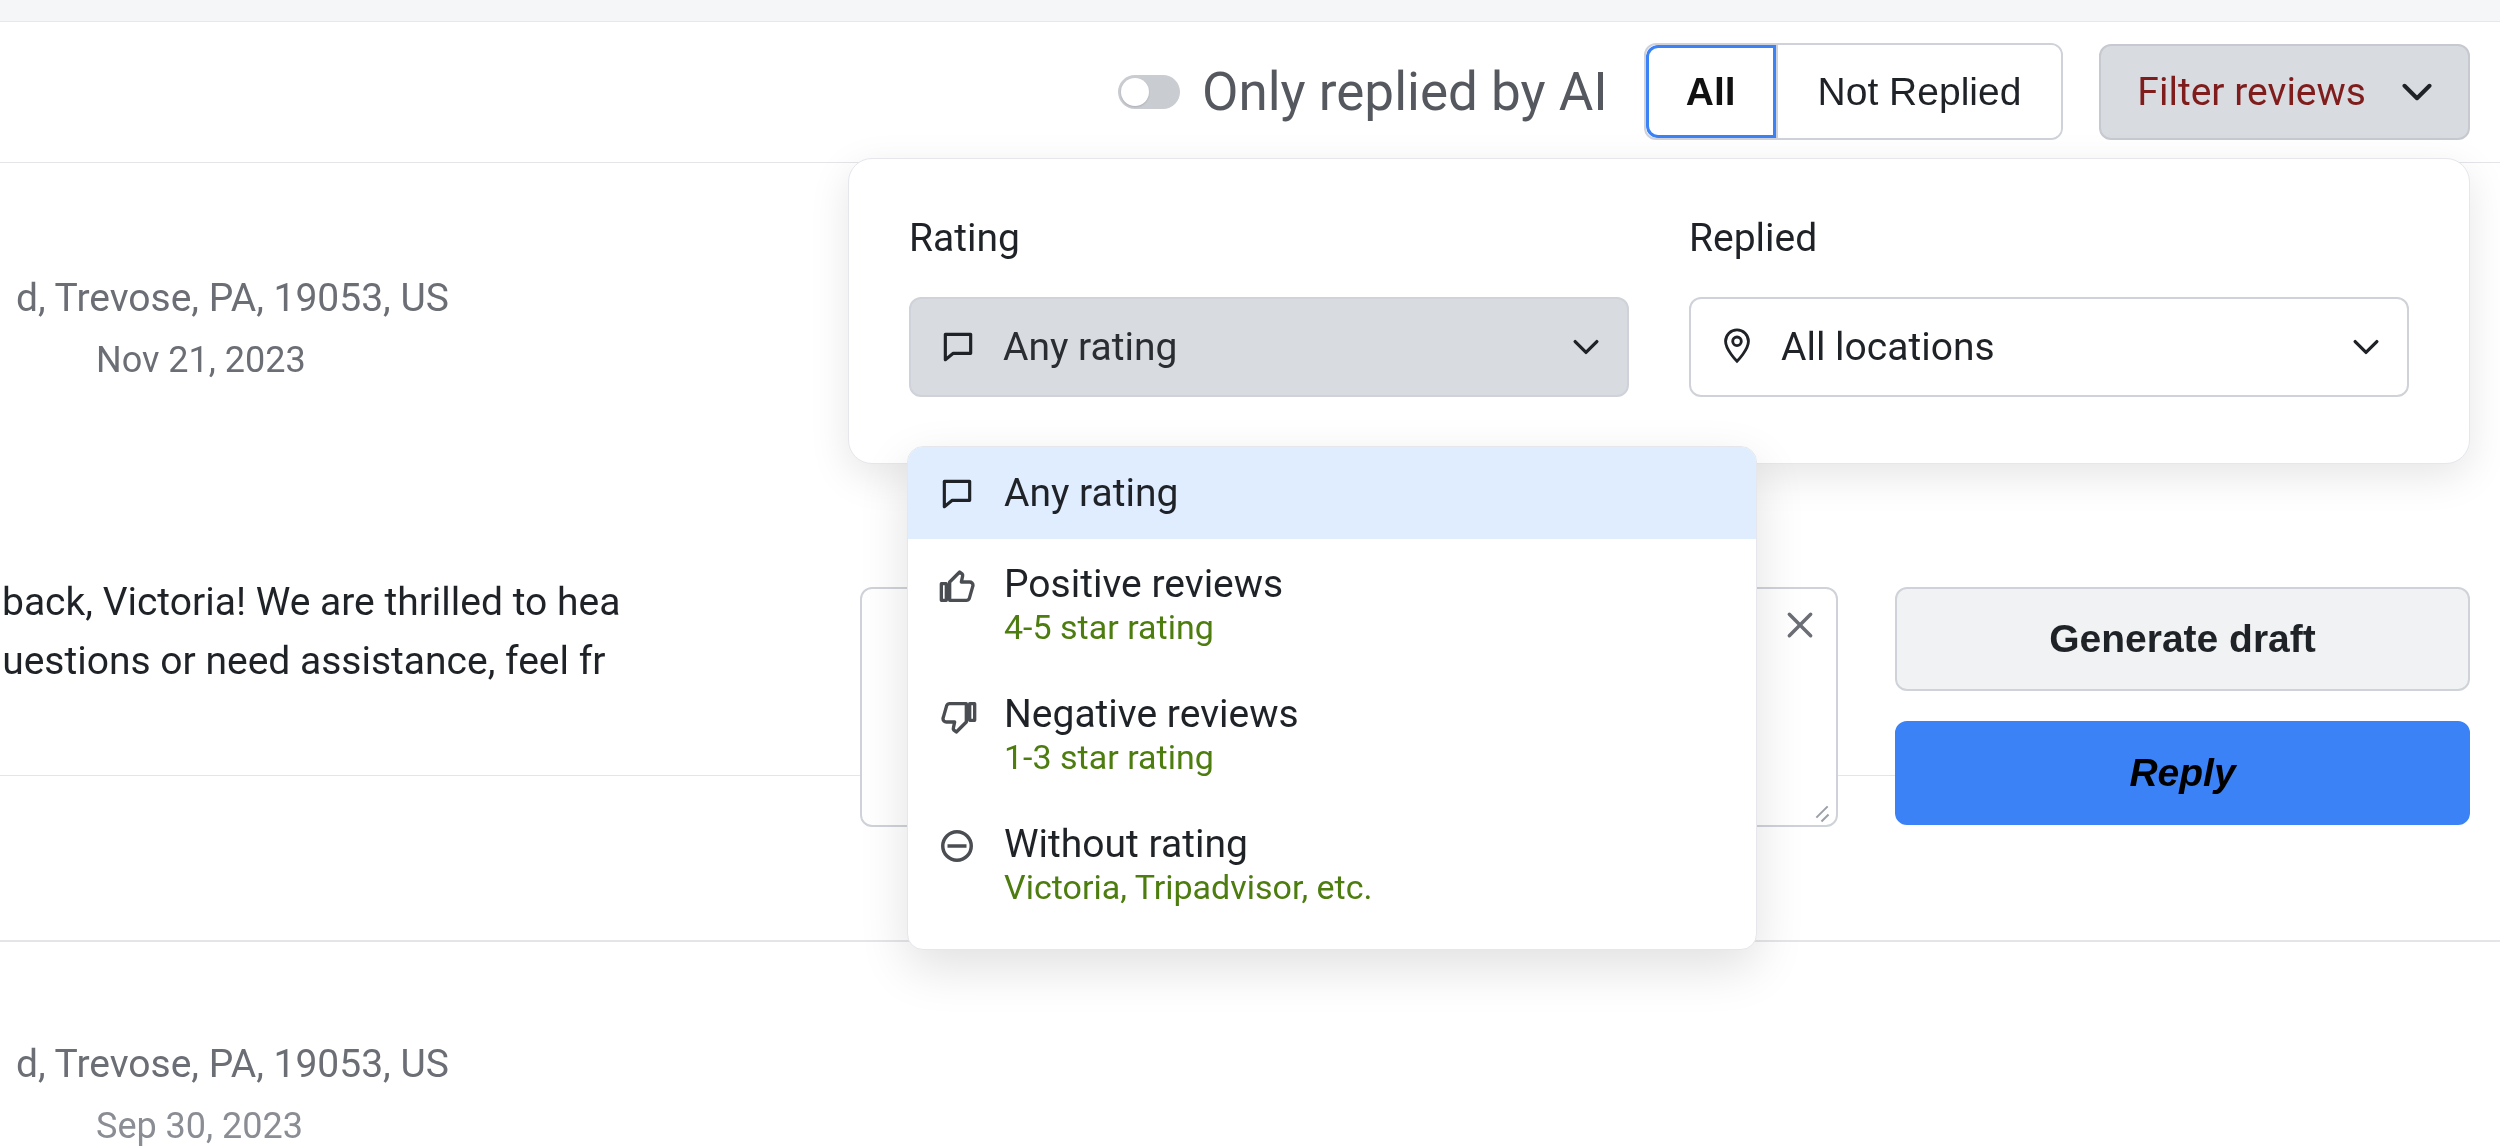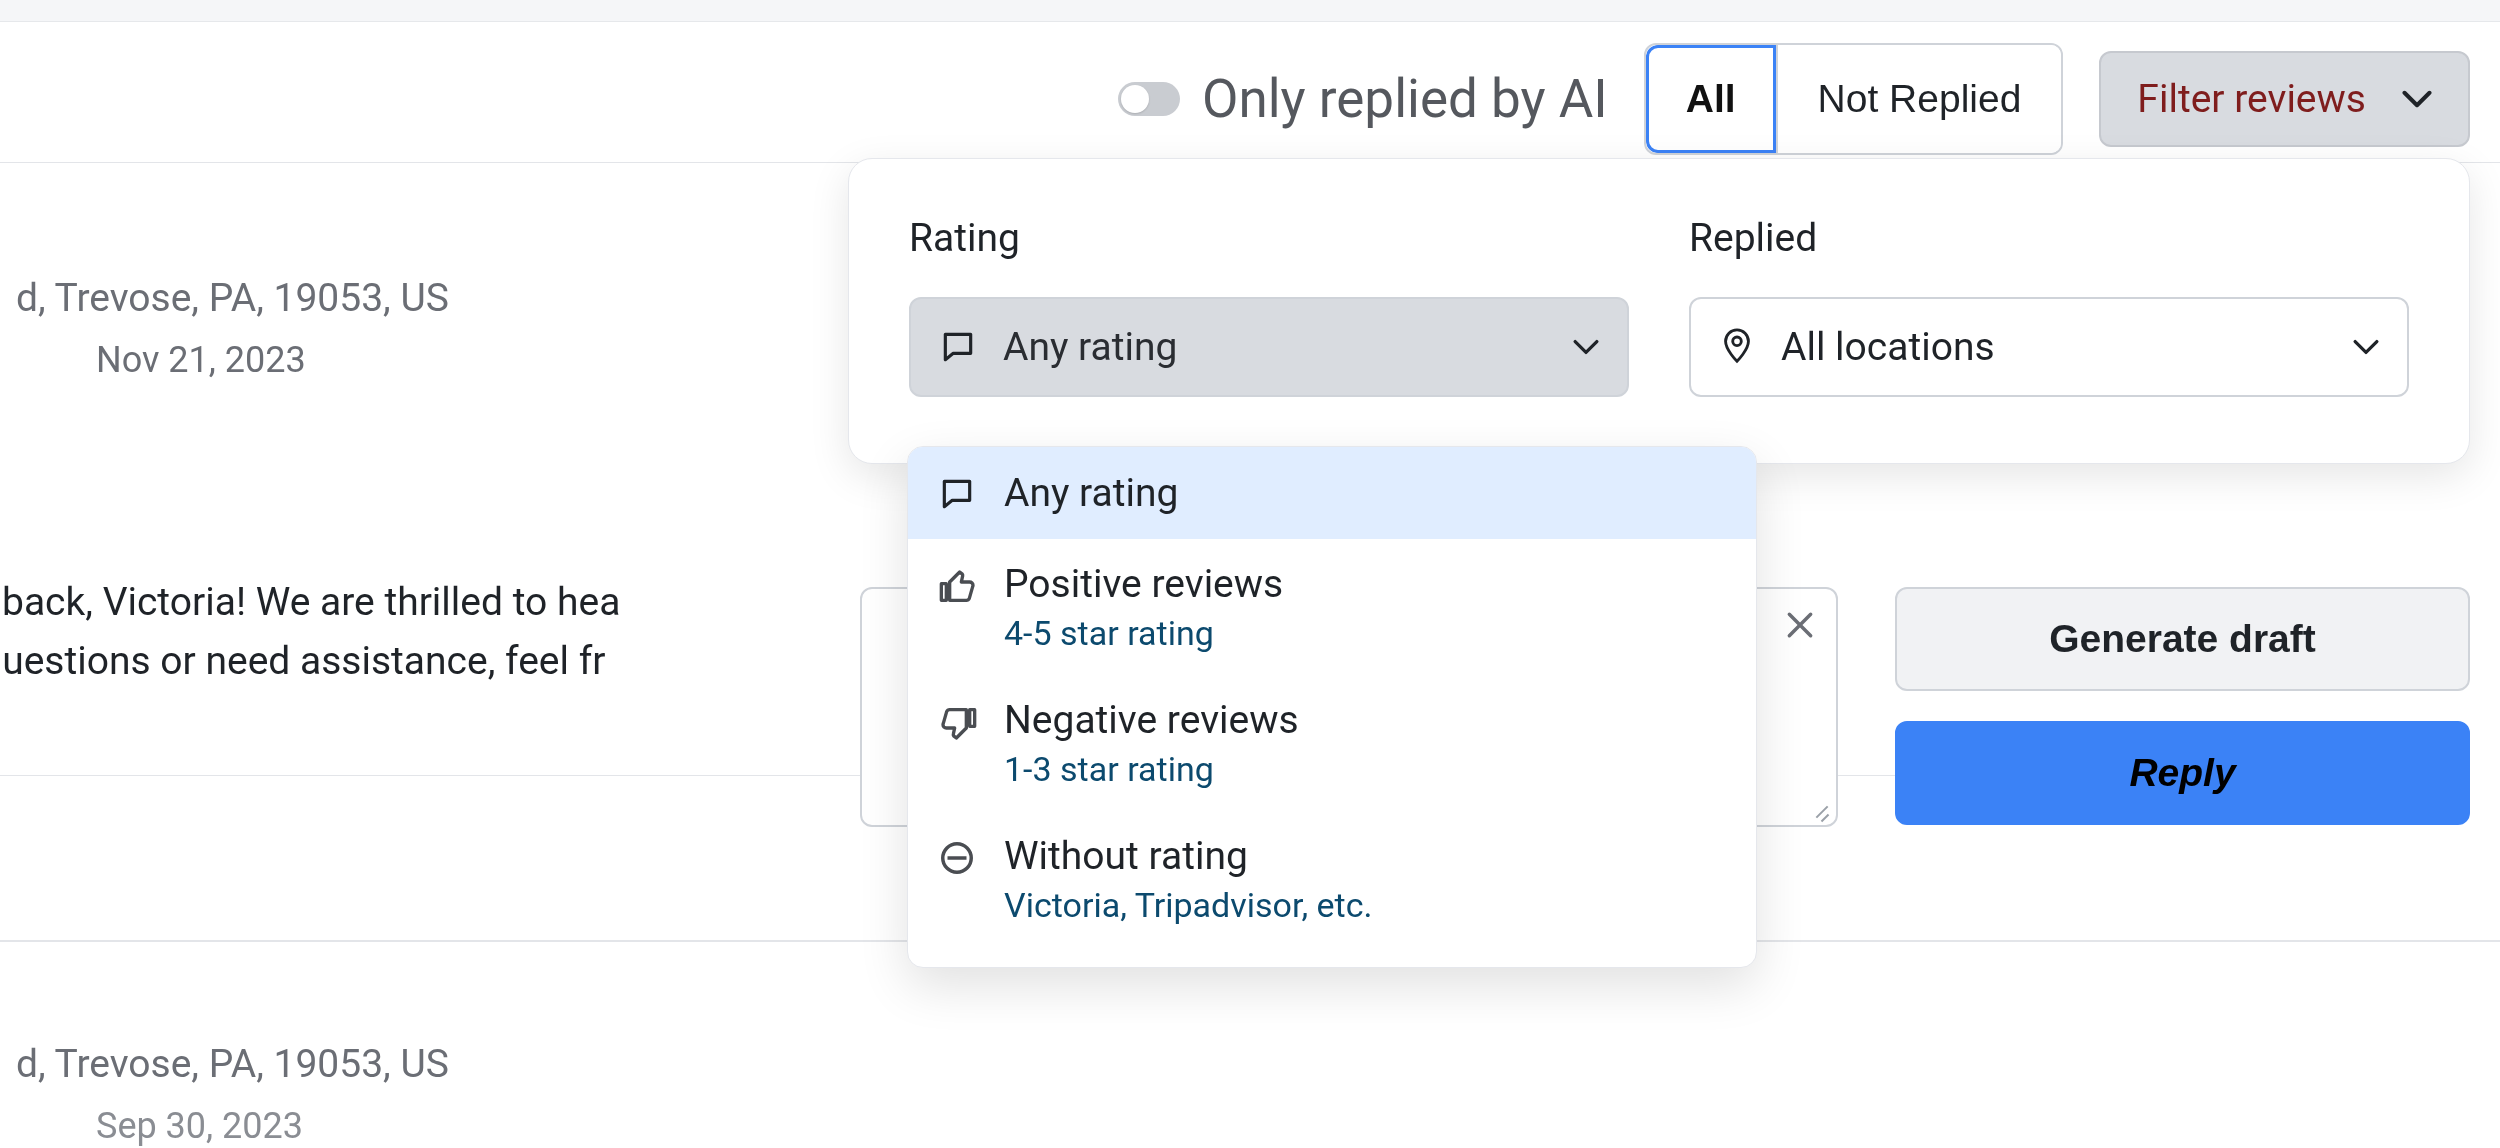--- a/index.html
+++ b/index.html
@@ -53,21 +53,21 @@
   .ai-label {
     font-size: 53px;
     color: #55585e;
   }
 
   .seg {
     display: flex;
     border: 2px solid #cfd3d9;
     border-radius: 12px;
     overflow: hidden;
-    height: 112px;
+    height: 97px;
   }
   .seg button {
     background: #fff;
     border: none;
     font-size: 39px;
     padding: 0 40px;
     cursor: pointer;
     color: #1f2328;
     font-weight: 500;
   }
@@ -267,21 +267,21 @@
   .opt {
     display: flex;
     align-items: flex-start;
     gap: 26px;
     padding: 22px 30px;
     cursor: pointer;
   }
   .opt .ico { margin-top: 6px; flex: 0 0 40px; }
   .opt.sel { background: #e0edff; }
   .opt .txt .t1 { font-size: 39px; color: #1f2328; }
-  .opt .txt .t2 { font-size: 34px; color: #0c4a6e; margin-top: 6px; }
+  .opt .txt .t2 { font-size: 34px; color: #4d7c0f; }
   .opt.single .txt .t1 { line-height: 48px; }
 
   svg { display: block; }
 </style>
 </head>
 <body>
 
 <div class="topstrip"></div>
 
 <div class="toolbar">

